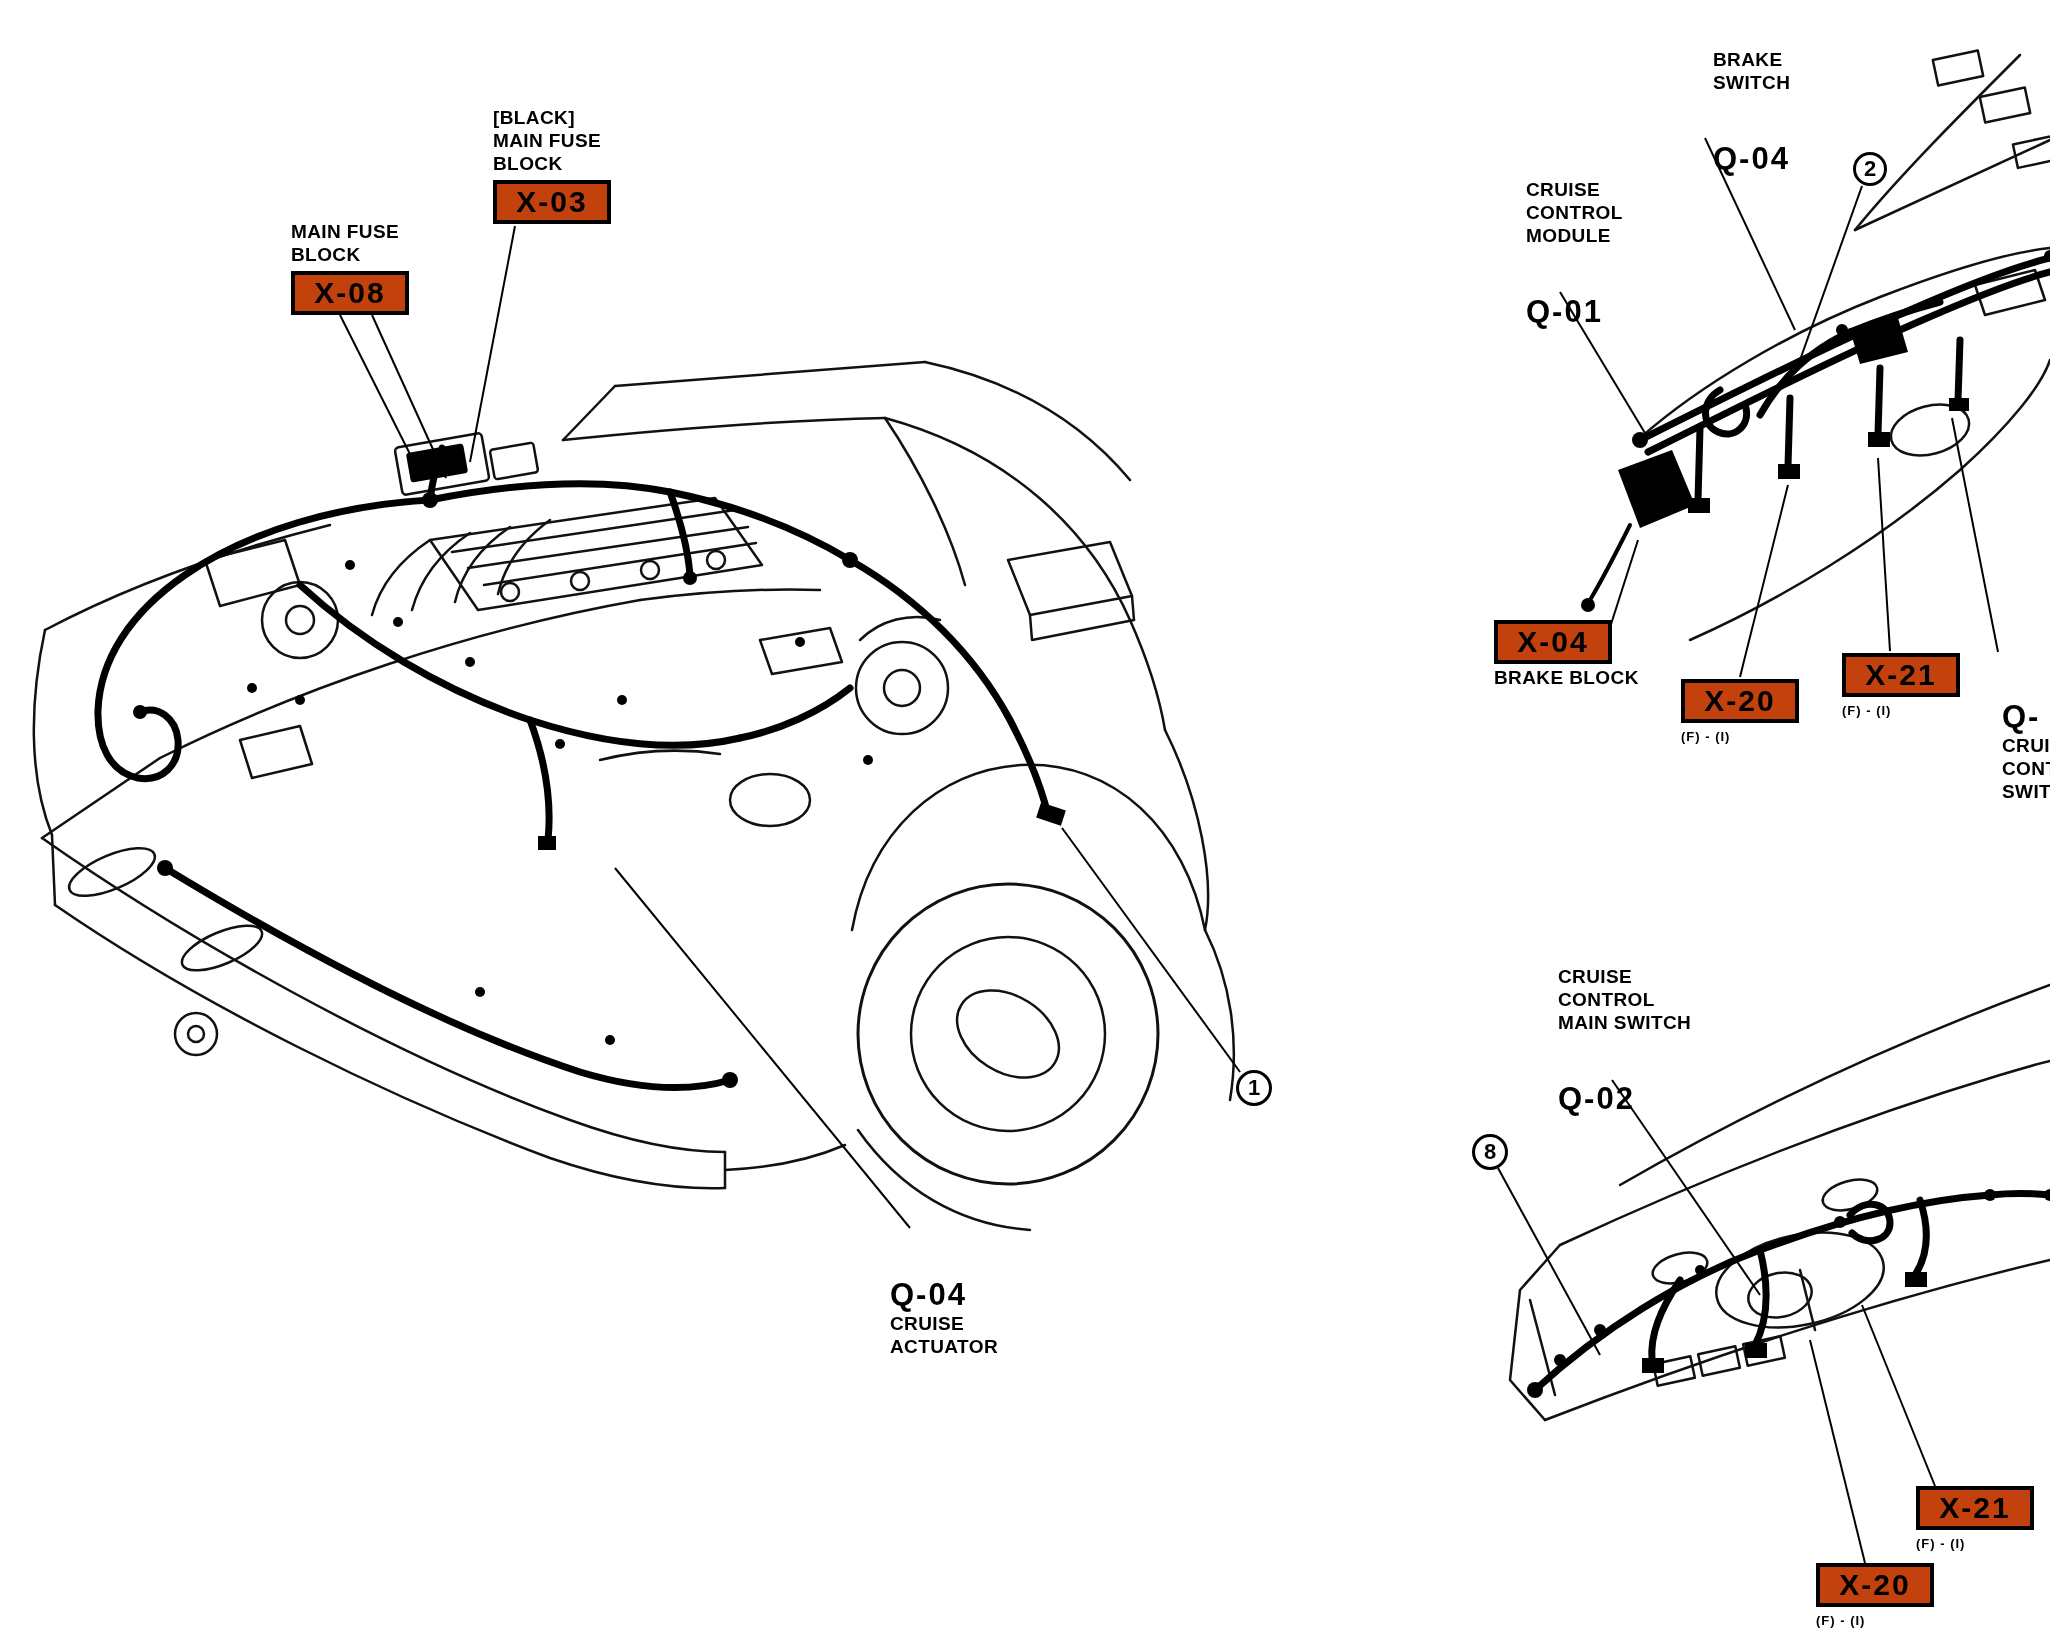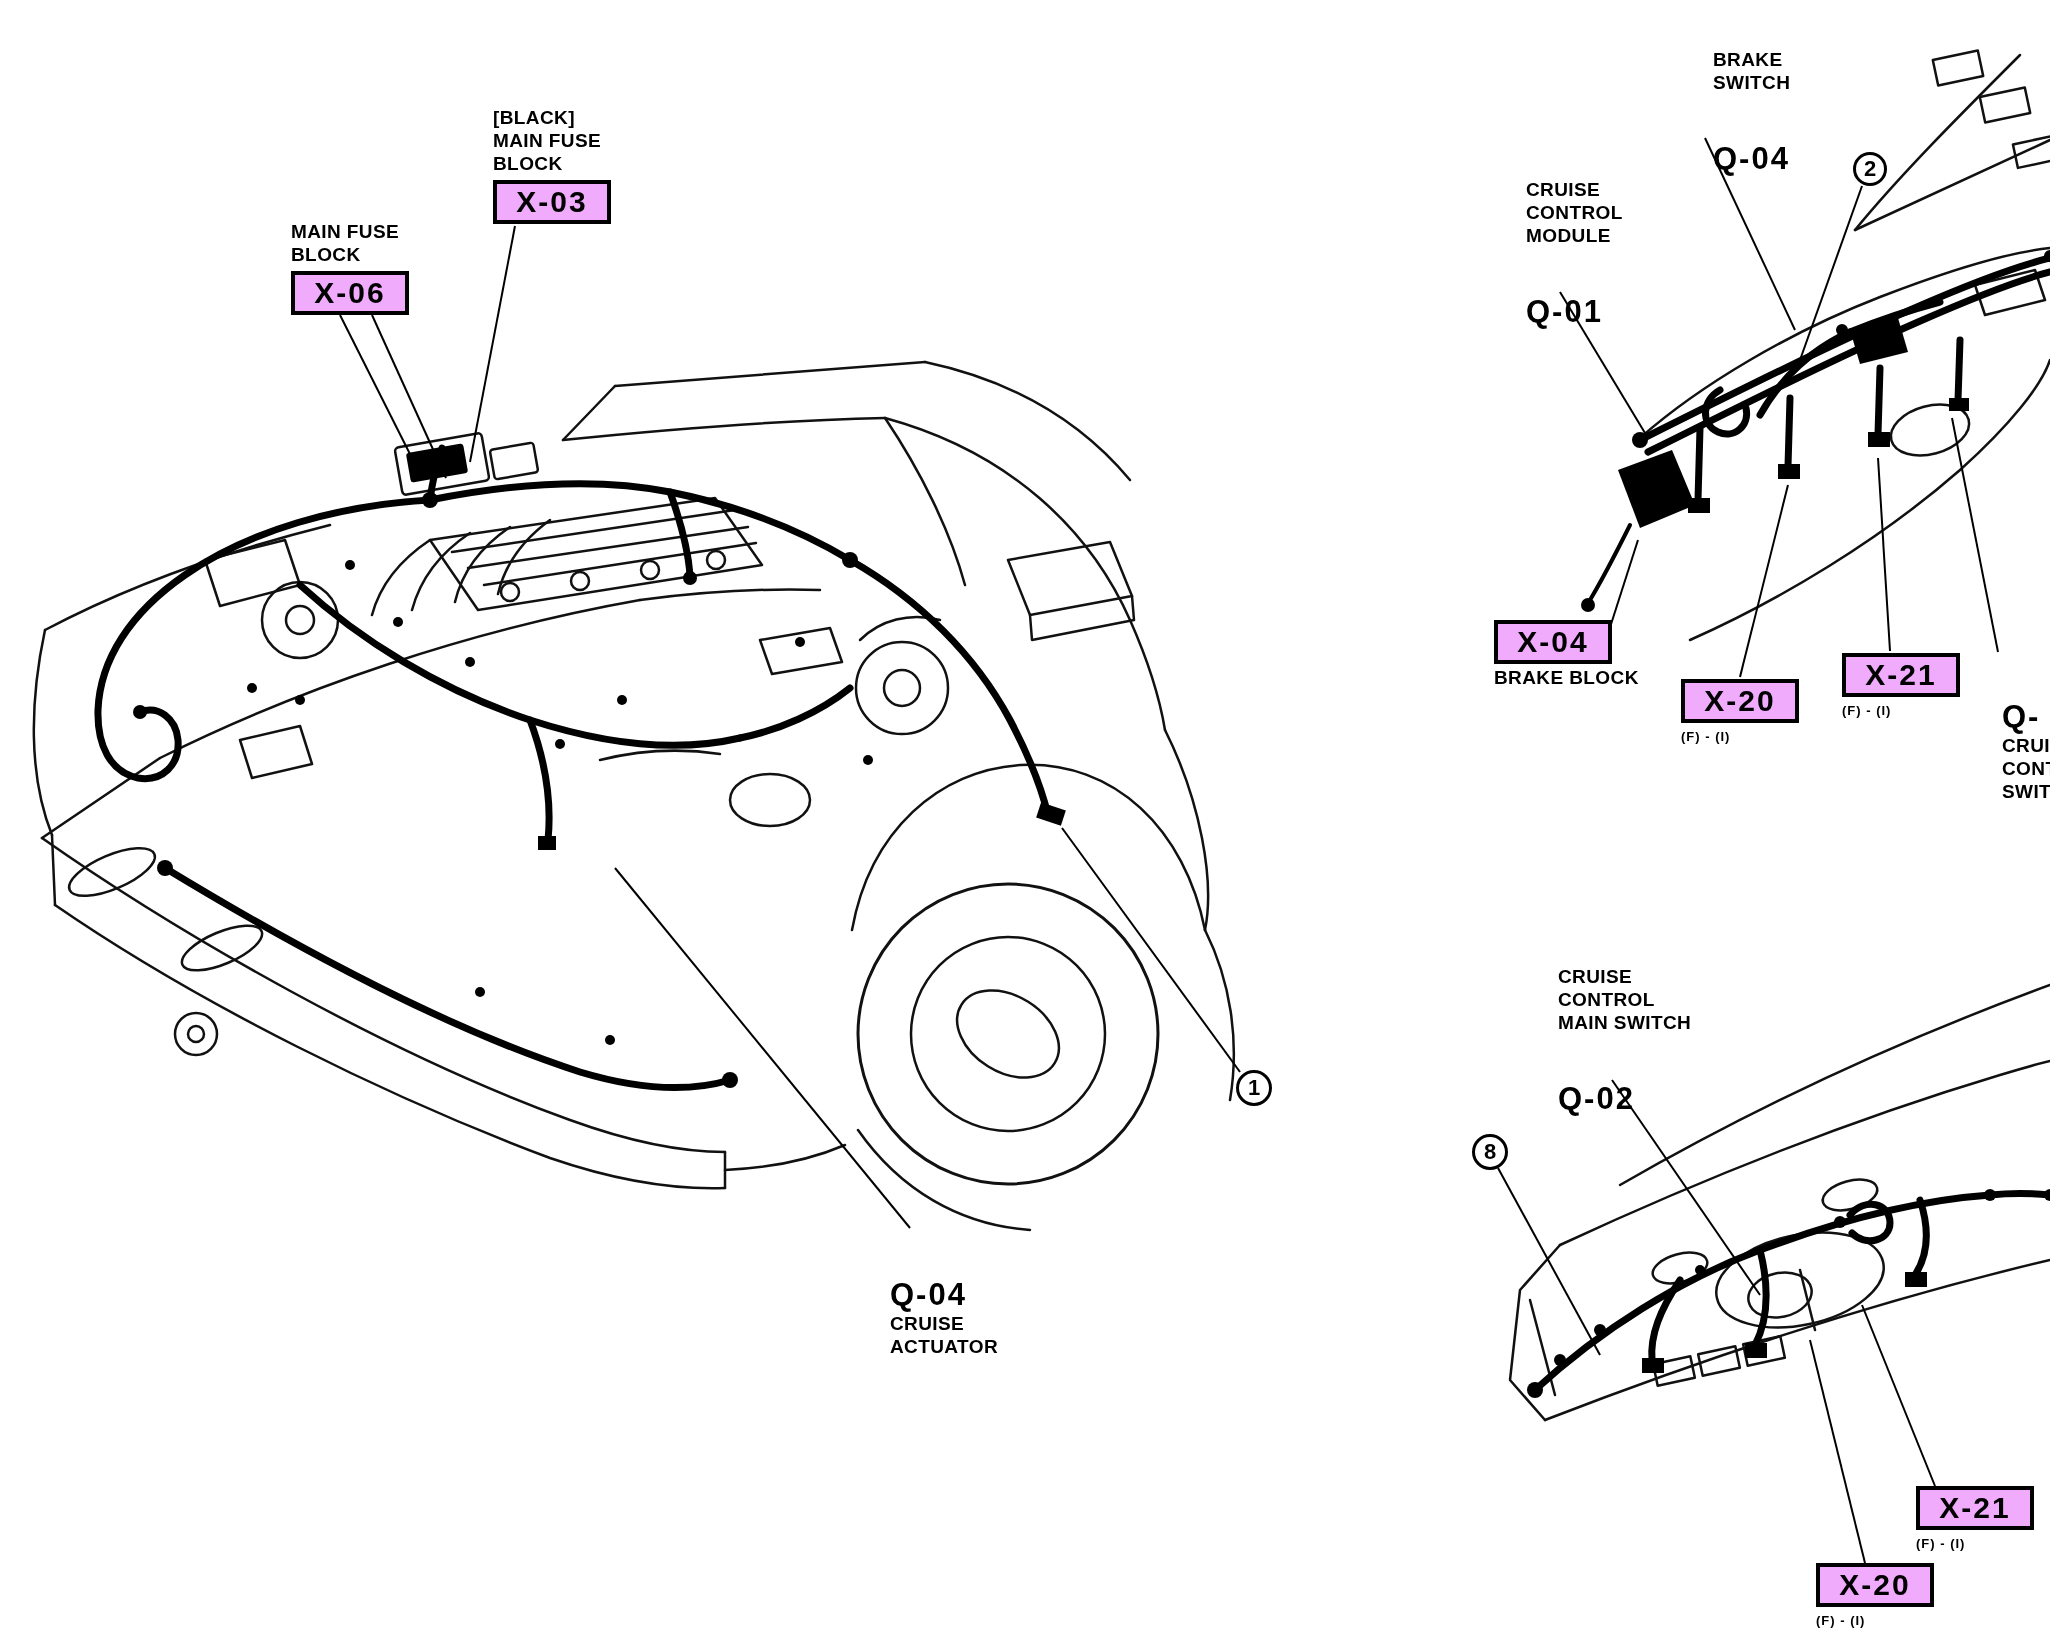--- a/index.html
+++ b/index.html
@@ -5,21 +5,21 @@
   * { margin:0; padding:0; box-sizing:border-box; }
   html,body { width:2050px; height:1632px; background:#fff; overflow:hidden; }
   body { font-family:"Liberation Sans", sans-serif; color:#000; }
   .stage { position:relative; width:2050px; height:1632px; background:#fff; }
   .art { position:absolute; }
   .lbl { position:absolute; font-weight:bold; letter-spacing:.4px; z-index:5; }
   .lbl .ln { font-size:19px; line-height:23px; white-space:nowrap; }
   .code { font-size:31px; line-height:34px; letter-spacing:2px; white-space:nowrap; font-weight:bold;margin-top:48px; }
   .codebox { display:block; width:-moz-fit-content; width:fit-content; border:4px solid #000;
              padding:0 14px; font-size:30px; line-height:36px; letter-spacing:2px;
-             background:#f0abfc; min-width:118px; text-align:center; margin-top:5px; font-weight:bold; }
+             background:#c2410c; min-width:118px; text-align:center; margin-top:5px; font-weight:bold; }
   .codebox.first { margin-top:0; }
   .caption { font-size:19px; line-height:22px; margin-top:3px; font-weight:bold; white-space:nowrap; }
   .caption.small { font-size:13px; letter-spacing:1px; }
   .callout { position:absolute; border:3px solid #000; border-radius:50%; width:36px; height:36px;
              font-size:22px; line-height:30px; text-align:center; font-weight:bold; background:#fff; z-index:5; }
 </style>
 </head>
 <body>
 
 <div class="stage">
@@ -222,21 +222,21 @@
   <div class="lbl" style="left:493px;top:106px">
     <div class="ln">[BLACK]</div>
     <div class="ln">MAIN FUSE</div>
     <div class="ln">BLOCK</div>
     <div class="codebox">X-03</div>
   </div>
 
   <div class="lbl" style="left:291px;top:220px">
     <div class="ln">MAIN FUSE</div>
     <div class="ln">BLOCK</div>
-    <div class="codebox">X-06</div>
+    <div class="codebox">X-08</div>
   </div>
 
   <div class="lbl" style="left:890px;top:1230px">
     <div class="code">Q-04</div>
     <div class="ln">CRUISE</div>
     <div class="ln">ACTUATOR</div>
   </div>
 
   <div class="callout" style="left:1236px;top:1070px">1</div>
 

